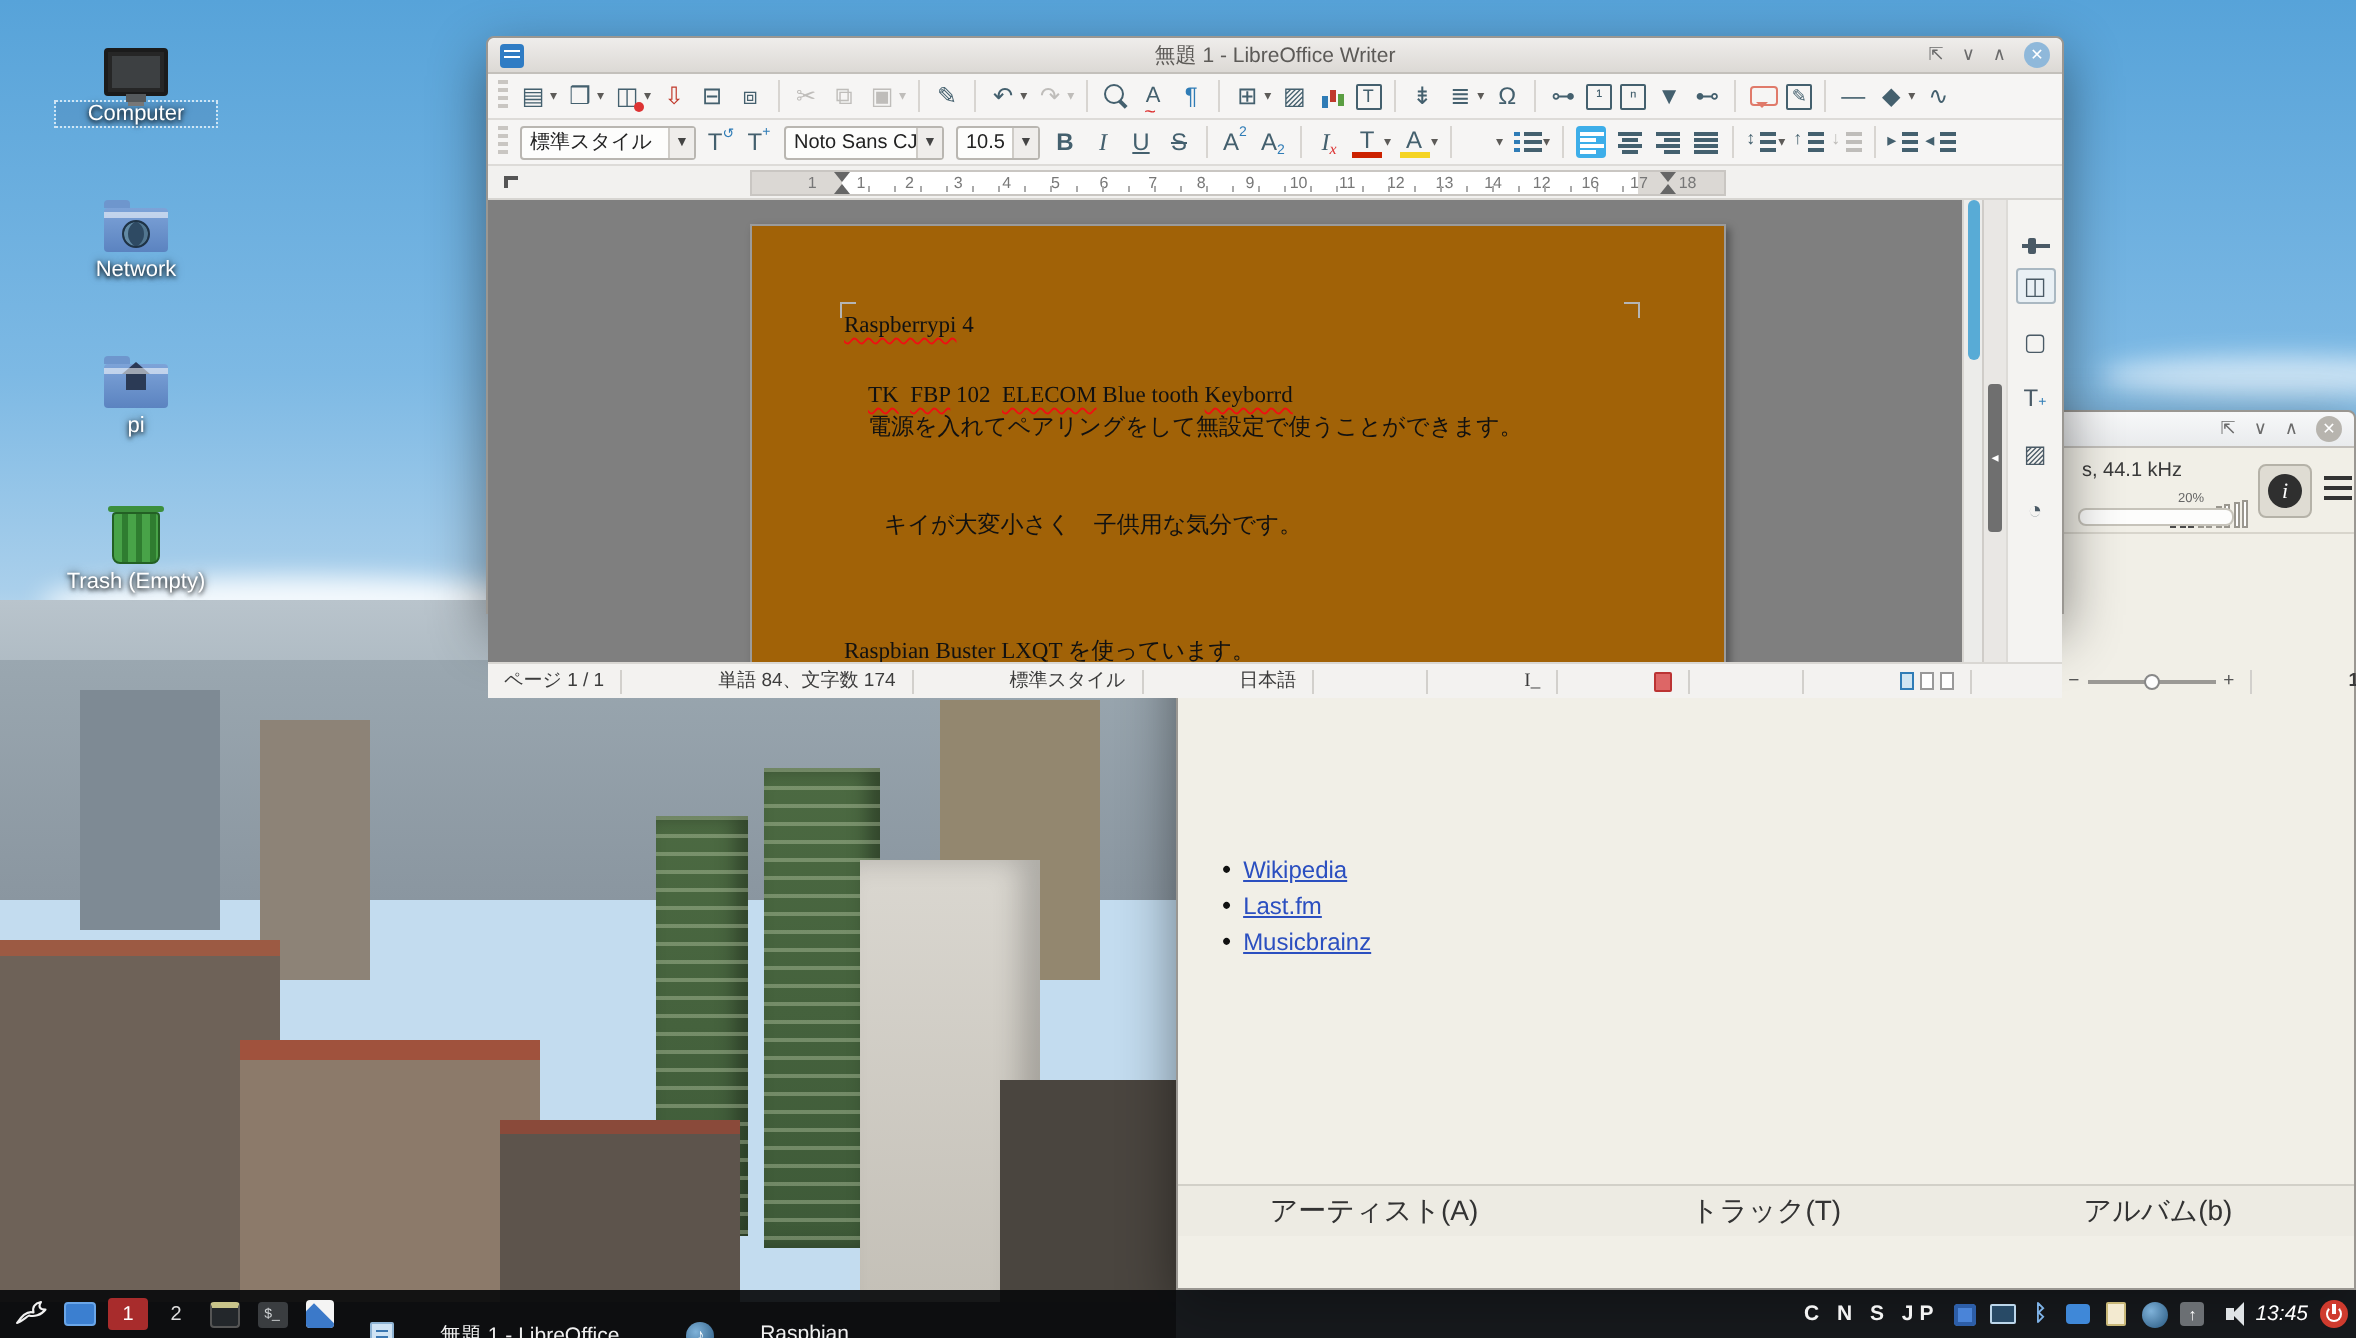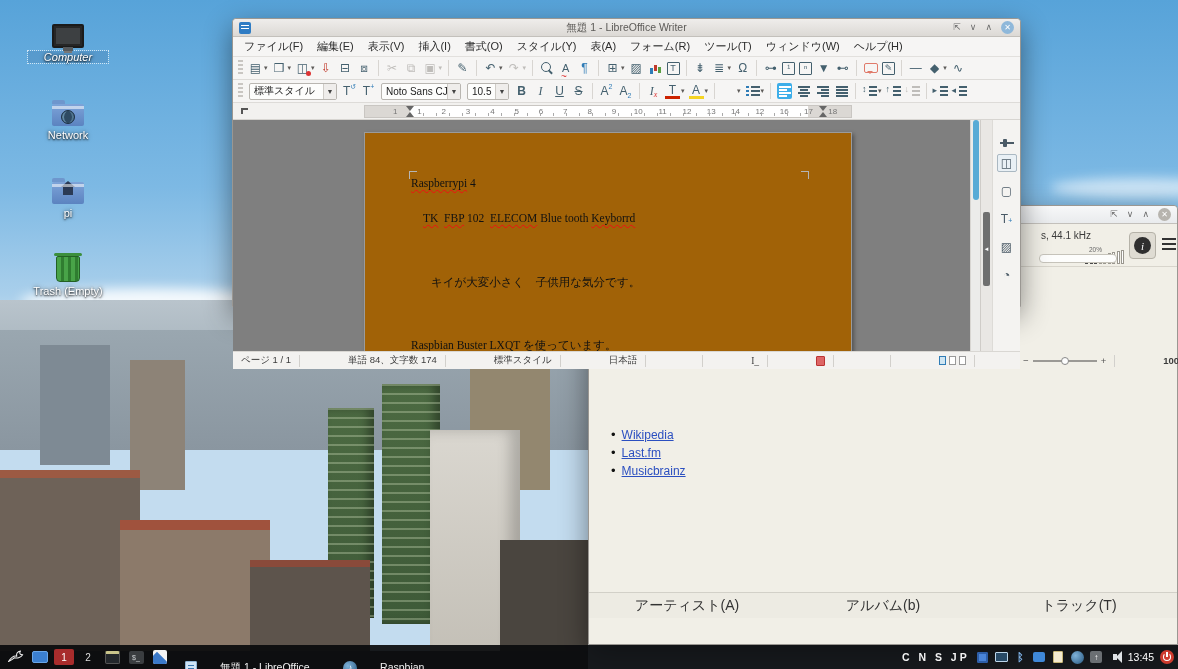--- a/index.html
+++ b/index.html
@@ -40,21 +40,21 @@
   
   .window { position:absolute; background:#f6f5f3; border:1px solid #9a9792; border-radius:4px 4px 0 0; box-shadow:0 10px 28px rgba(0,0,0,.45); }
   .titlebar { height:18px; background:linear-gradient(#efedeb,#dcd9d5); border-bottom:1px solid #c3c0bb; display:flex; align-items:center; padding:0 6px; border-radius:4px 4px 0 0; position:relative; }
   .titlebar .ttl { position:absolute; left:0; right:0; text-align:center; font-size:10.5px; color:#5c5a57; }
   .winbtns { margin-left:auto; display:flex; gap:9px; align-items:center; z-index:2; }
   .winbtns .wb { font-size:9px; color:#6b6b6b; line-height:1; cursor:default; }
   .wb.close { width:13px; height:13px; border-radius:50%; background:#8fb8da; color:#fff; font-size:8px; display:flex; align-items:center; justify-content:center; }
   .wb.close.grey { background:#b7b4ae; }
 
   
-  #writer { left:232px; top:18px; width:789px; height:289px; z-index:20; }
+  #writer { left:243px; top:18px; width:789px; height:289px; z-index:20; }
   .w-appicon { width:12px; height:12px; background:#2f7cc4; border-radius:2px; position:relative; z-index:2; }
   .w-appicon::before { content:""; position:absolute; left:2px; top:3px; right:2px; height:1.5px; background:#fff; box-shadow:0 3px 0 #fff; }
   .menubar { height:20px; background:#f6f5f4; border-bottom:1px solid #e2e0dd; display:flex; align-items:center; padding:0 4px; }
   .menu-item { font-size:11px; color:#2c2c2c; padding:2px 7px; border-radius:2px; }
   .toolbar { height:23px; background:#f6f5f4; border-bottom:1px solid #dddbd8; display:flex; align-items:center; padding:0 2px; }
   .grip { width:5px; height:16px; margin:0 3px; background:repeating-linear-gradient(180deg,#c9c6c2 0 2px,transparent 2px 4px); }
   .tslot { display:flex; align-items:center; }
   .ticon { display:flex; align-items:center; padding:1px 2px; border-radius:2px; }
   .ticon .g { min-width:15px; height:16px; display:inline-flex; align-items:center; justify-content:center; font-size:12px; color:#44606e; }
   .ticon.disabled .g, .ticon.disabled .dd { color:#bfbdba; }
@@ -187,21 +187,21 @@
   .tray { display:flex; align-items:center; gap:6px; }
   .tri { width:13px; height:13px; display:flex; align-items:center; justify-content:center; }
   .ic-fcitx { width:11px; height:11px; border-radius:2px; background:#4a84d8; box-shadow:inset 0 0 0 2px #2d5ea8; }
   .ic-net { width:13px; height:10px; border:1.5px solid #bcd6ea; border-radius:1px; background:#284a66; }
   .ic-bt { color:#7fb3e8; font-size:11px; font-weight:bold; }
   .ic-chat { width:12px; height:10px; background:#3f88d8; border-radius:2px; }
   .ic-clip { width:10px; height:12px; background:#f3ead0; border:1px solid #c9b878; border-radius:1px; }
   .ic-updater { width:12px; height:12px; background:#6b6f73; border-radius:2px; color:#fff; font-size:8px; display:flex; align-items:center; justify-content:center; }
   .ic-speaker { position:relative; width:4px; height:6px; background:#dfe3e6; }
   .ic-speaker::before { content:""; position:absolute; left:3px; top:-3px; border-top:6px solid transparent; border-bottom:6px solid transparent; border-right:6px solid #dfe3e6; }
-  .clock { font-size:10.5px; color:#fff; margin:0 6px; }
+  .clock { font-size:10.5px; color:#fff; margin:0 6px;font-style:italic; }
   .ic-power { width:14px; height:14px; border-radius:50%; background:#cf3b2e; position:relative; }
   .ic-power::before { content:""; position:absolute; left:6px; top:2px; width:2px; height:5px; background:#fff; }
   .ic-power::after { content:""; position:absolute; inset:3px; border:1.5px solid #fff; border-top-color:transparent; border-radius:50%; }
 </style>
 </head>
 <body>
 
 <div class="screen">
 
   <div class="wall">
@@ -222,21 +222,21 @@
       </div>
     <div class="bldg" style="left:430px;top:430px;width:90px;height:239px;background:linear-gradient(#dad7d0,#c2beb5);box-shadow:inset -10px 0 14px rgba(0,0,0,.2);"></div>
     <div class="bldg" style="left:0;top:470px;width:140px;height:199px;background:#6e6258;border-top:8px solid #9c5a43;"></div>
     <div class="bldg" style="left:120px;top:520px;width:150px;height:149px;background:#8c7a6a;border-top:10px solid #a0523d;"></div>
     <div class="bldg" style="left:250px;top:560px;width:120px;height:109px;background:#5d544c;border-top:7px solid #8a4a3a;"></div>
     <div class="bldg" style="left:500px;top:540px;width:88px;height:129px;background:#4a453f;"></div>
     <div class="street"></div>
   </div>
 
   <div class="dicons">
-    <div class="dicon sel" style="top:4px;font-style:italic;">
+    <div class="dicon sel" style="top:4px;">
       <div class="art">
           <span class="ic-monitor"></span>
         </div>
       <div class="lbl">Computer</div>
     </div>
     <div class="dicon" style="top:82px;">
       <div class="art">
           <span class="ic-folder">
             <span class="ic-globe"></span>
           </span>
@@ -303,53 +303,39 @@
 
           <li>
             <span class="blt">•</span>
             <a href="#">Musicbrainz</a>
           </li>
         </ul>
       <div class="c-tabs">
 
           <span class="c-tab">アーティスト(A)</span>
 
+          <span class="c-tab">トラック(T)</span>
+
           <span class="c-tab">アルバム(b)</span>
-
-          <span class="c-tab">トラック(T)</span>
         </div>
     </div>
   </div>
 
   <div class="window" id="writer">
     <div class="titlebar">
       <span class="w-appicon"></span>
       <span class="ttl">無題 1 - LibreOffice Writer</span>
       <div class="winbtns">
         <span class="wb">⇱</span>
         <span class="wb">∨</span>
         <span class="wb">∧</span>
         <span class="wb close">✕</span>
       </div>
     </div>
 
-    <div class="menubar">
-
-    <span class="menu-item">ファイル(F)</span>
-        <span class="menu-item">編集(E)</span>
-        <span class="menu-item">表示(V)</span>
-        <span class="menu-item">挿入(I)</span>
-        <span class="menu-item">書式(O)</span>
-        <span class="menu-item">スタイル(Y)</span>
-        <span class="menu-item">表(A)</span>
-        <span class="menu-item">フォーム(R)</span>
-        <span class="menu-item">ツール(T)</span>
-        <span class="menu-item">ウィンドウ(W)</span>
-        <span class="menu-item">ヘルプ(H)</span>
-      </div>
 
     <div class="toolbar">
       <span class="grip"></span>
       <span style="display:flex;align-items:center;">
 
           <span class="tslot">
             <span class="ticon">
               <span class="g">▤</span>
               <span class="dd">▾</span>
             </span>
@@ -830,20 +816,21 @@
         <span class="imark tri-u" style="left:454px;"></span>
       </div>
     </div>
 
     <div class="docarea">
       <div class="page">
         <span class="corner tl" style="left:44px;top:38px;"></span>
         <span class="corner tr" style="left:436px;top:38px;"></span>
         <div class="dline l1"><span class="wavy">Raspberrypi</span><span> 4</span></div>
         <div class="dline l2"><span class="wavy">TK</span><span>  </span><span class="wavy">FBP</span><span> 102  </span><span class="wavy">ELECOM</span><span> Blue tooth </span><span class="wavy">Keyborrd</span></div>
+        <div class="dline l3"><span>電源を入れてペアリングをして無設定で使うことができます。</span></div>
         <div class="dline l5"><span>キイが大変小さく　子供用な気分です。</span></div>
         <div class="dline l6"><span class="wavy">Raspbian</span><span> Buster </span><span class="wavy">LXQT</span><span> を使っています。</span></div>
       </div>
       <div class="vscroll">
         <span class="vthumb-blue"></span>
       </div>
       <div class="splitter">
         <span class="sphandle">◂</span>
       </div>
       <div class="sbar">

